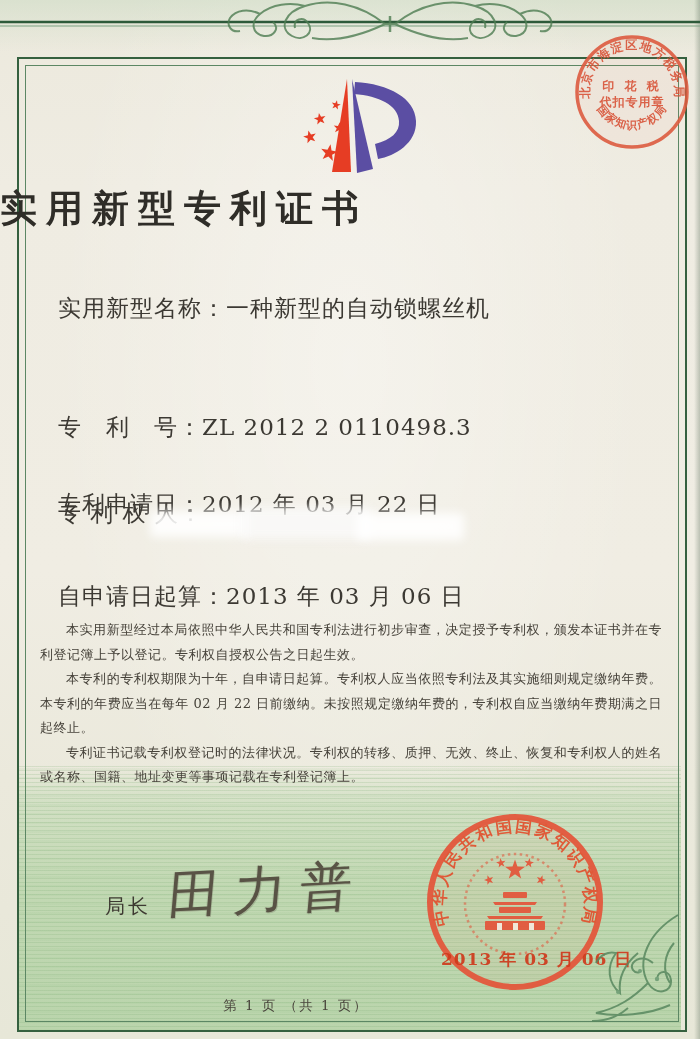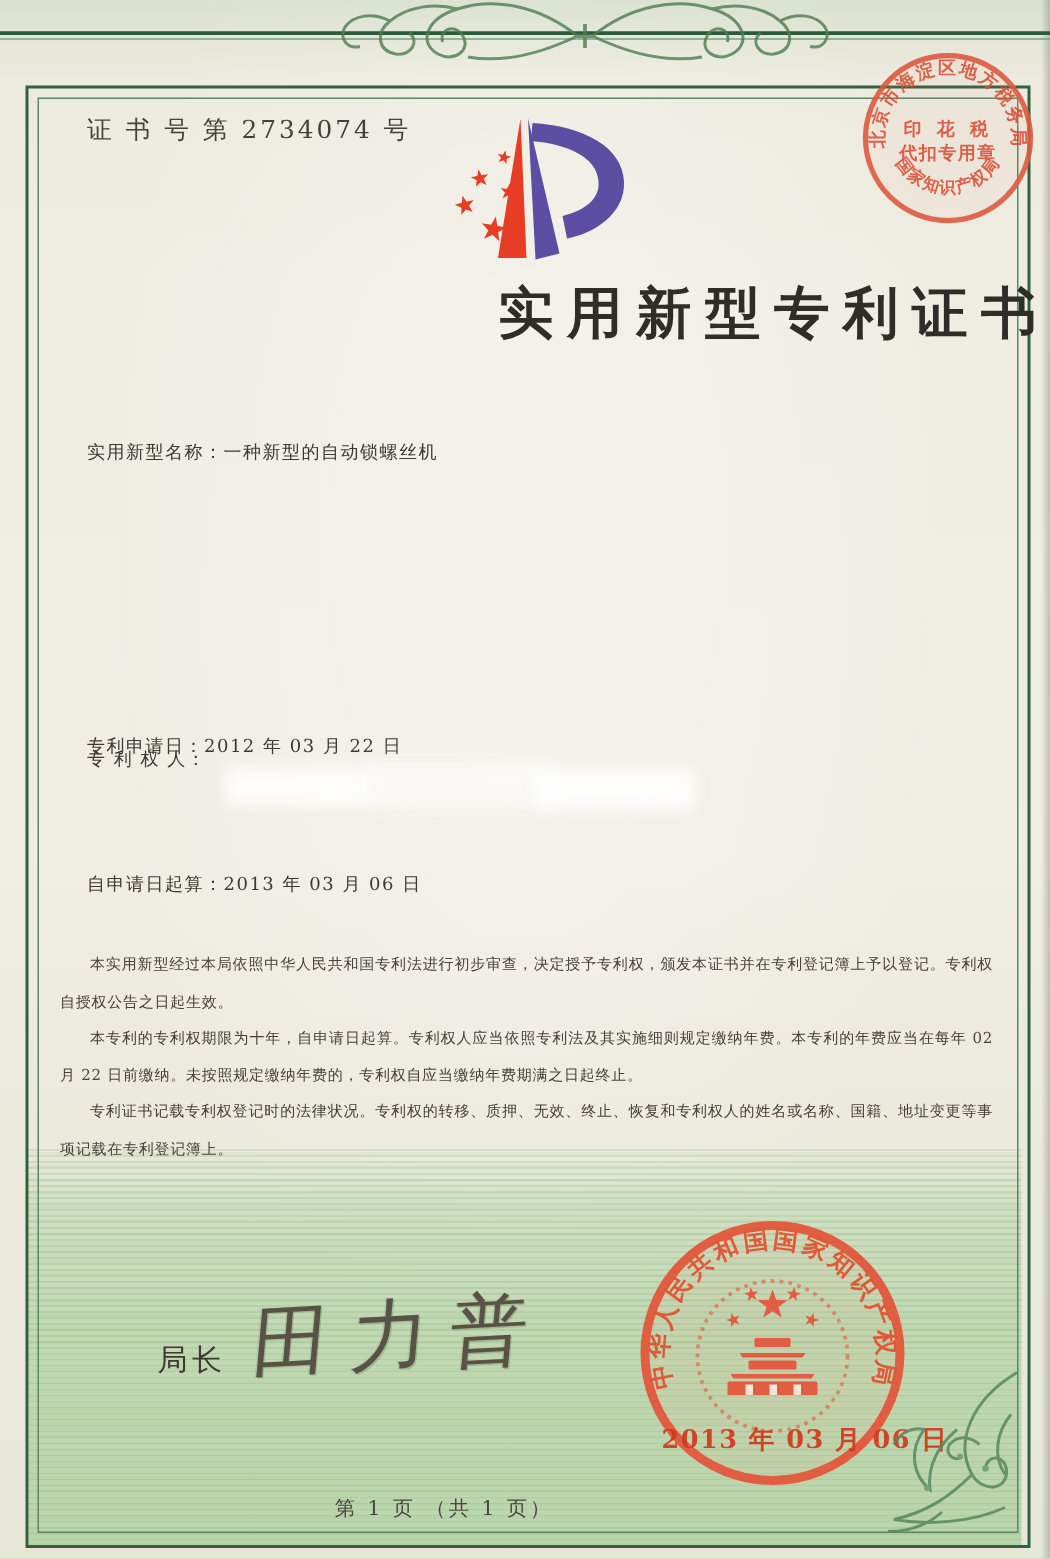--- a/index.html
+++ b/index.html
@@ -25,30 +25,30 @@
       repeating-linear-gradient(0deg, rgba(120,170,112,.20) 0 1px, rgba(120,170,112,0) 1px 4px),
       repeating-linear-gradient(0deg, rgba(150,195,140,.12) 0 2px, rgba(150,195,140,0) 2px 9px),
       linear-gradient(180deg, rgba(190,216,176,0) 0%, rgba(190,216,176,.55) 14%, rgba(183,212,168,.78) 45%, rgba(178,209,164,.85) 100%);
   }
   
   .frame-outer{position:absolute;left:17px;top:57px;width:666px;height:971px;
     border:2.5px solid #35603f;}
   .frame-inner{position:absolute;left:25px;top:65px;width:652px;height:955px;
     border:1px solid #5c8764;}
   .cert-no{position:absolute;left:58px;top:76px;font-size:16.5px;letter-spacing:2px;color:#45423a;}
-  .title{position:absolute;left:0;top:184px;width:700px;text-align:right;
+  .title{position:absolute;left:0;top:184px;width:700px;text-align:left;
     font-size:37px;font-weight:bold;letter-spacing:9px;color:#2f2d28;}
-  .field{position:absolute;left:58px;font-size:12px;letter-spacing:1px;color:#3c3933;white-space:nowrap;text-align:right;}
+  .field{position:absolute;left:58px;font-size:23px;letter-spacing:1px;color:#3c3933;white-space:nowrap;text-align:right;}
   .f0{top:293px}.f1{top:356px}.f2{top:412px}.f3{top:489px}.f4{top:498px}.f5{top:581px}
   .blur-box{position:absolute;background:rgba(255,255,255,.88);filter:blur(5px);border-radius:4px;}
   .b1{left:150px;top:511px;width:100px;height:26px;}
   .b2{left:242px;top:507px;width:130px;height:32px;background:rgba(250,250,250,.8);}
   .b3{left:356px;top:513px;width:108px;height:27px;}
   .body-text{position:absolute;left:40px;top:618px;width:622px;
-    font-size:10px;line-height:24.5px;letter-spacing:.5px;color:#46423a;text-align:justify;margin-top:14px;}
+    font-size:13px;line-height:24.5px;letter-spacing:.5px;color:#46423a;text-align:justify;}
   .body-text p{margin:0;text-indent:2em;}
   .sig-title{position:absolute;left:105px;top:893px;font-size:20px;letter-spacing:3px;color:#3e3a32;}
   .sig-name{position:absolute;left:168px;top:856px;font-size:52px;color:#4b4137;
     letter-spacing:14px;transform:rotate(-3deg) skewX(-8deg);opacity:.88;
     text-shadow:1px 1px 0 rgba(75,65,55,.25), -1px 0 0 rgba(75,65,55,.15);}
   .seal-date{position:absolute;left:441px;top:948px;font-size:17px;letter-spacing:1px;
     color:#cf3a1c;font-weight:bold;opacity:.92;}
   .footer{position:absolute;left:0;top:997px;width:592px;text-align:center;
     font-size:13.5px;letter-spacing:2px;color:#4a463d;}
   svg{display:block;}
@@ -85,21 +85,20 @@
       <path d="M475,6 C490,2 508,4 520,14 C530,22 528,34 516,36 C506,37 500,28 507,22"></path>
       <path d="M520,14 C532,8 544,10 550,18 C554,25 549,33 540,31"></path>
       <path d="M395,24 C420,36 445,42 468,38"></path>
       <path d="M383,24 L397,24 M390,16 L390,32" stroke-width="2.5"></path>
     </g>
   </svg>
 
   <div class="frame-outer"></div>
   <div class="frame-inner"></div>
 
-  <div class="cert-no">证 书 号 第 2734074 号</div>
 
   <svg class="tax-stamp" width="120" height="120" viewBox="0 0 120 120">
     <defs>
       <path id="arcT" d="M23.8,83.7 A43,43 0 1 1 94.2,83.7"></path>
       <path id="arcB" d="M24,75 A40,40 0 0 0 94,75"></path>
     </defs>
     <circle cx="59" cy="59" r="55" fill="rgba(235,120,95,0.06)" stroke="#dd5b40" stroke-width="3.5"></circle>
     <text font-size="12" fill="#d85338" letter-spacing="1.5" font-weight="bold">
       <textPath href="#arcT" startOffset="50%" text-anchor="middle">北京市海淀区地方税务局</textPath>
     </text>
@@ -121,20 +120,21 @@
       <use href="#star" transform="translate(37,43) scale(0.62) rotate(-10)"></use>
       <use href="#star" transform="translate(56,52) scale(0.58) rotate(8)"></use>
       <use href="#star" transform="translate(27,61) scale(0.68) rotate(-14)"></use>
       <use href="#star" transform="translate(46,77) scale(0.88) rotate(10)"></use>
     </g>
   </svg>
 
   <div class="title">实用新型专利证书</div>
 
   <div class="field f0"><span>实用新型名称：</span><span>一种新型的自动锁螺丝机</span></div>
+  <div class="field f2"><span>专　利　号：</span><span>ZL 2012 2 0110498.3</span></div>
   <div class="field f3"><span>专利申请日：</span><span>2012 年 03 月 22 日</span></div>
   <div class="field f4"><span>专 利 权 人：</span><span></span></div>
   <div class="field f5"><span>自申请日起算：</span><span>2013 年 03 月 06 日</span></div>
 
   <div class="blur-box b1"></div>
   <div class="blur-box b2"></div>
   <div class="blur-box b3"></div>
 
   <div class="body-text">
     <p>本实用新型经过本局依照中华人民共和国专利法进行初步审查，决定授予专利权，颁发本证书并在专利登记簿上予以登记。专利权自授权公告之日起生效。</p>

